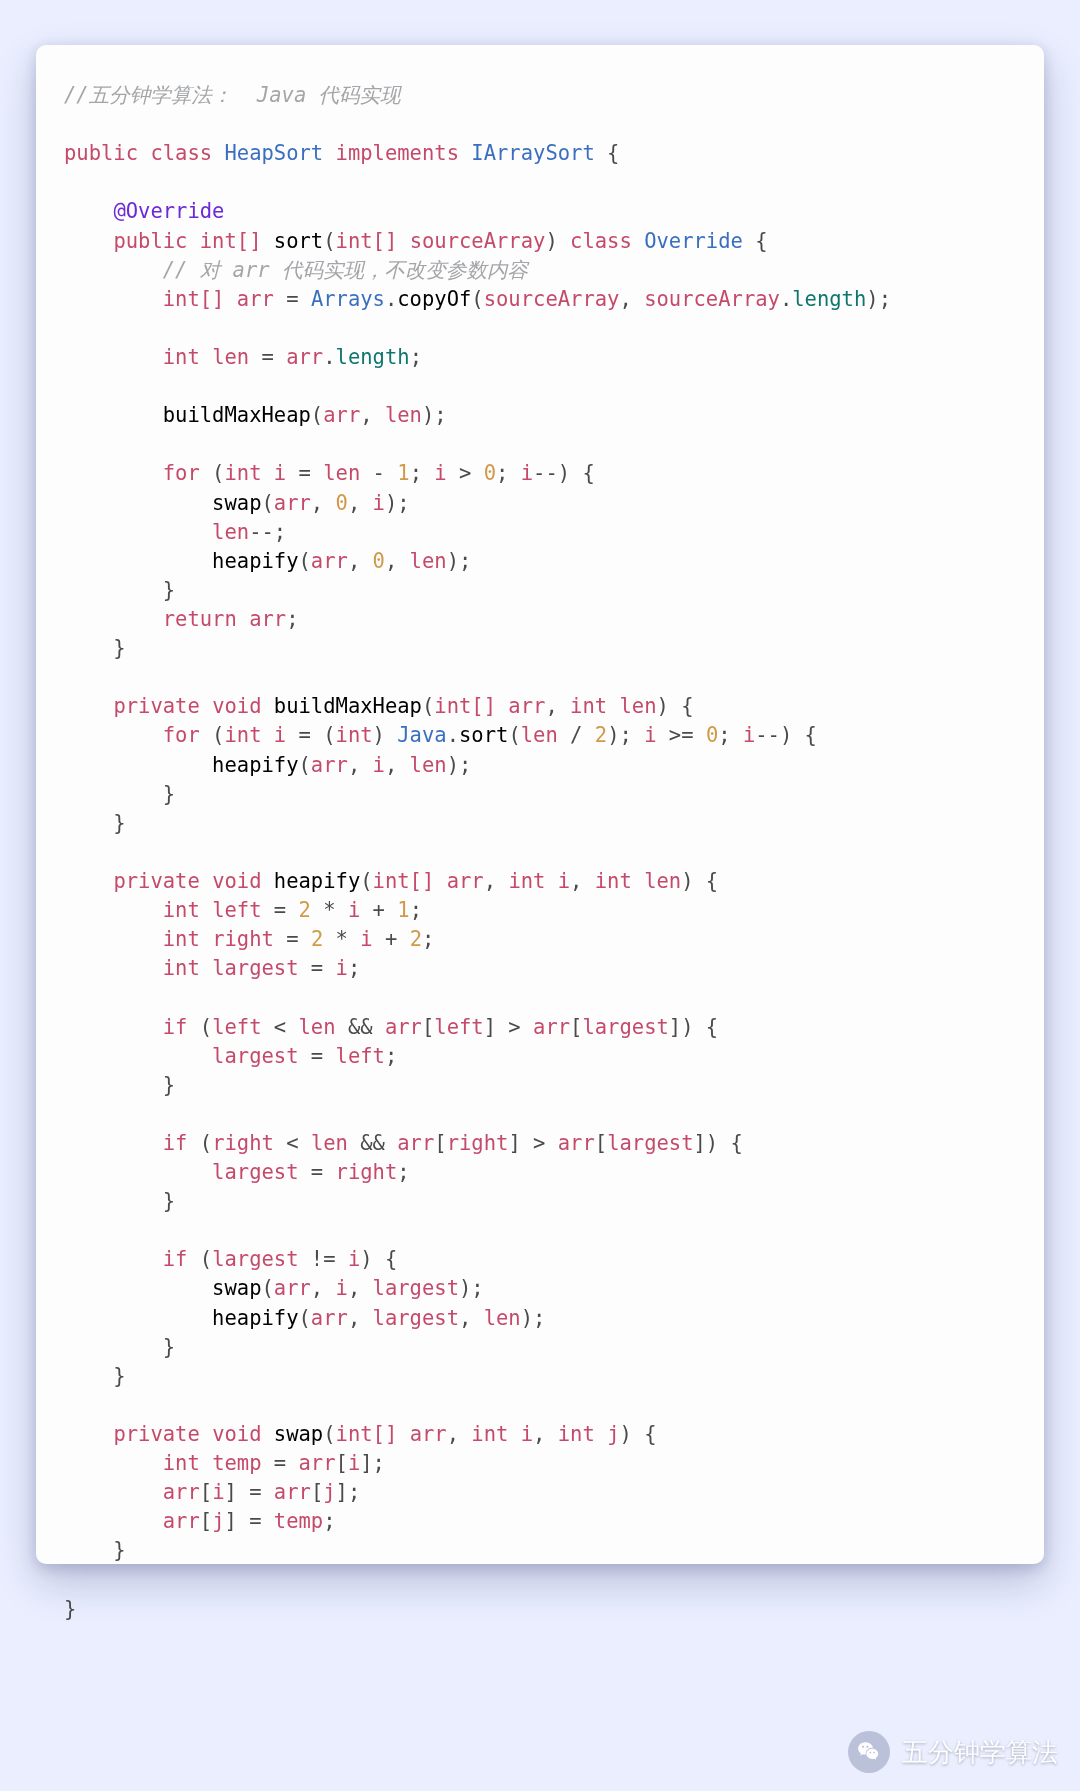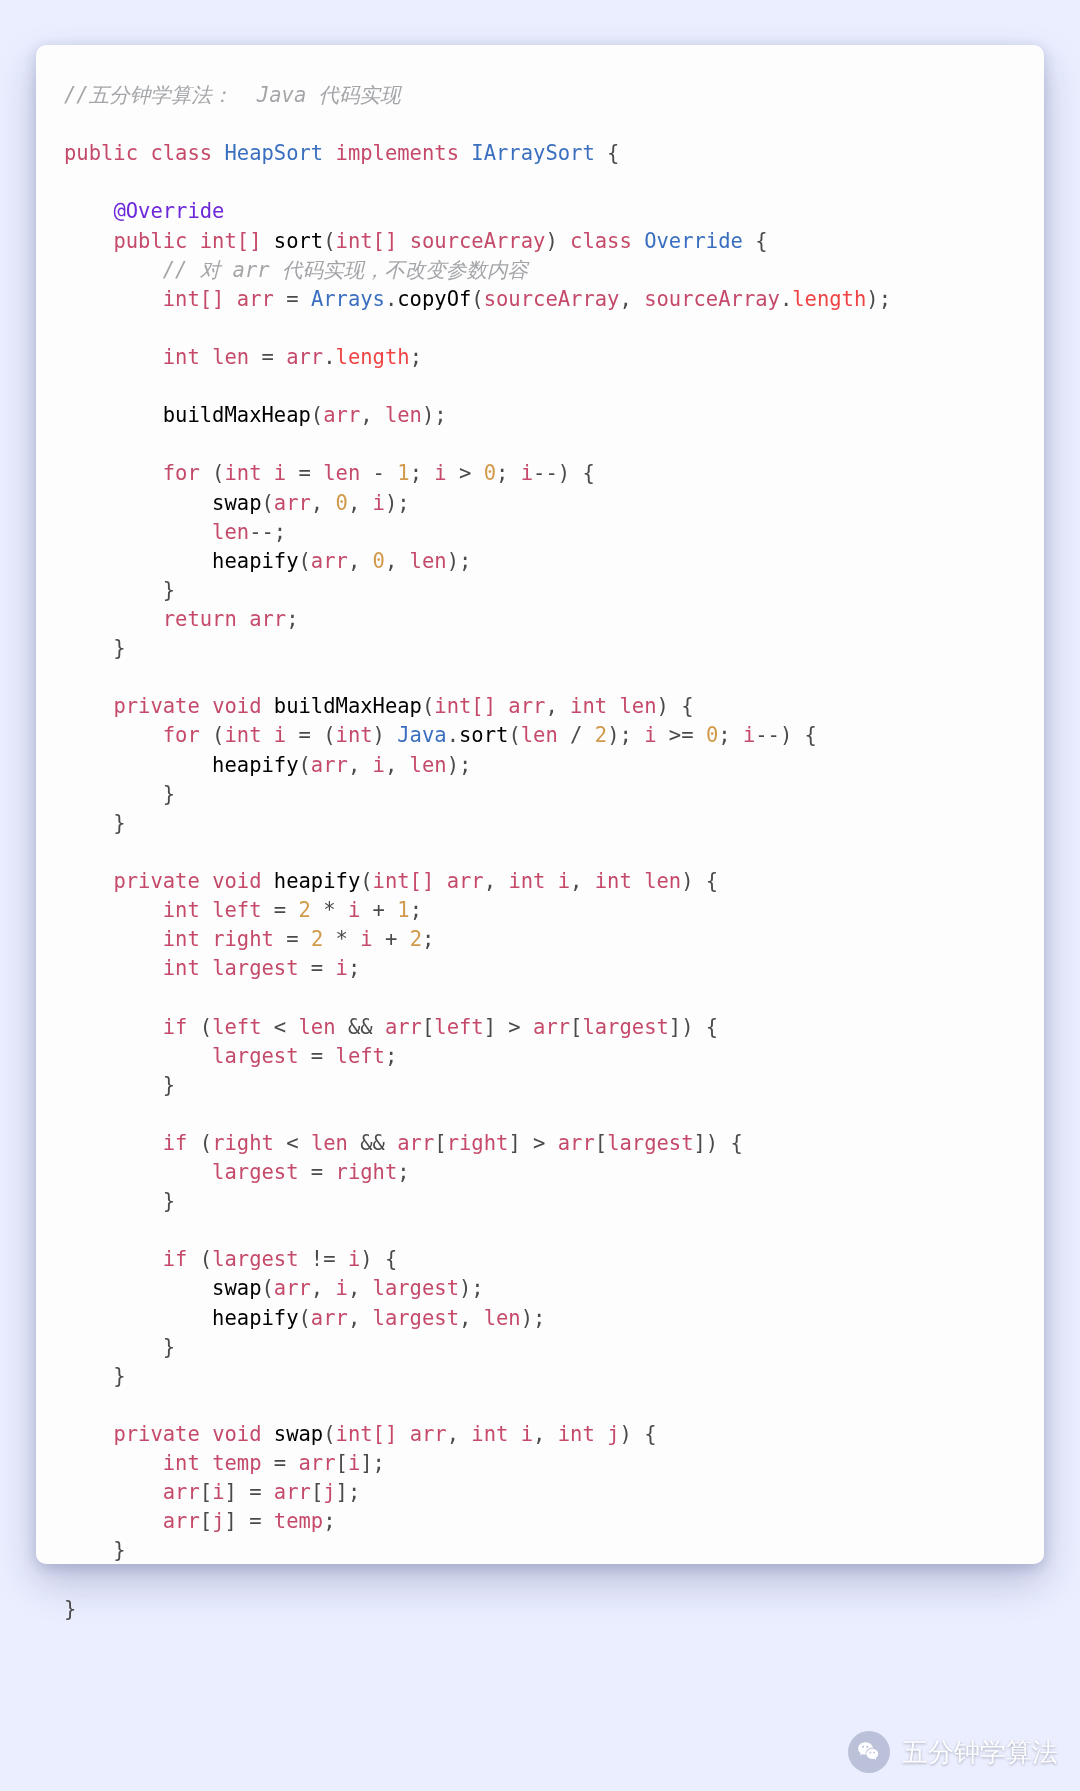--- a/index.html
+++ b/index.html
@@ -32,21 +32,21 @@
     color: #4a4a4a;
   }
   
   .cm  { color:#a3a5a8; font-style: italic; }   
   .kw  { color:#c54a6a; }                        
   .ty  { color:#3a6fbf; }                        
   .fn  { color:#000000; }                        
   .va  { color:#c54a6a; }                        
   .nu  { color:#d19a4a; }                        
   .an  { color:#6d28d9; }                        
-  .id  { color:#ef4444;text-align:right; }                        
+  .id  { color:#0f766e;text-align:right; }                        
 
   .watermark {
     position: absolute;
     right: 22px;
     bottom: 18px;
     display: flex;
     align-items: center;
     gap: 12px;
     color: #ffffff;
     font-family: Liberation Mono, monospace;

